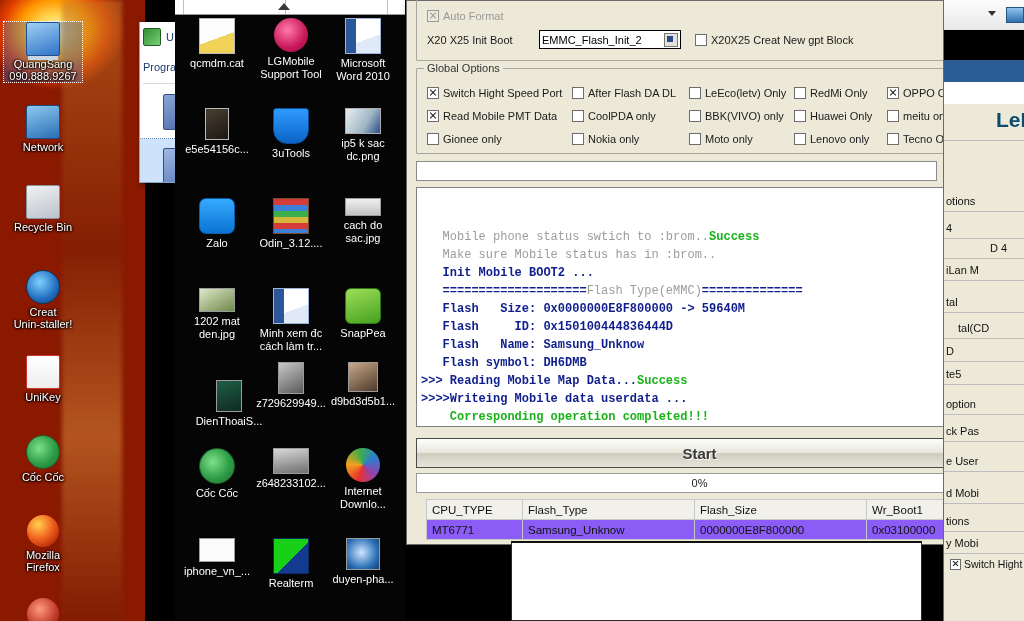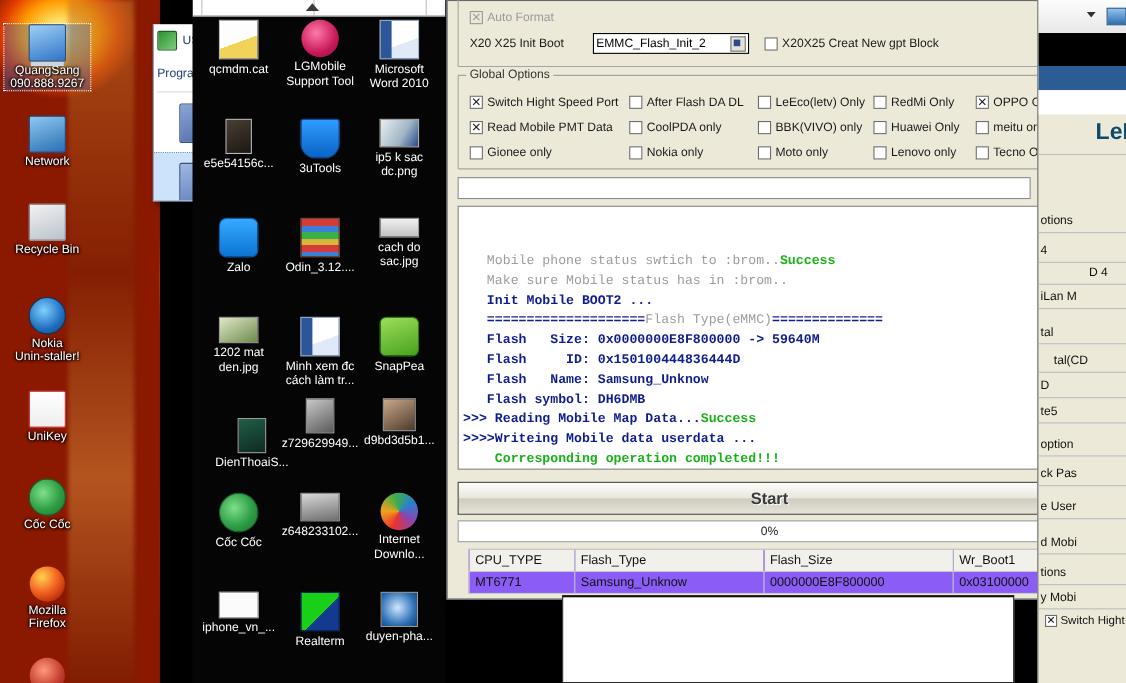--- a/index.html
+++ b/index.html
@@ -142,21 +142,21 @@
 </head>
 <body>
 
 <div id="wallpaper">
   <div class="lampdeco"></div>
   <div id="desktop-icons">
       <div class="dicon sel" style="left: 4px; top: 22px;"><span class="gfx" style="background: linear-gradient(160deg, rgb(159, 208, 245), rgb(47, 116, 200)); border: 1px solid rgb(31, 79, 143); border-radius: 2px; box-shadow: rgb(200, 214, 230) 0px 6px 0px -2px;"></span><span style="white-space: pre-line;">QuangSang
 090.888.9267</span></div>
       <div class="dicon" style="left: 4px; top: 105px;"><span class="gfx" style="background: linear-gradient(160deg, rgb(143, 201, 240), rgb(42, 111, 181)); border-radius: 3px 3px 2px 2px; border: 1px solid rgb(29, 78, 128);"></span><span style="white-space: pre-line;">Network</span></div>
       <div class="dicon" style="left: 4px; top: 185px;"><span class="gfx" style="background: linear-gradient(160deg, rgb(242, 242, 242), rgb(185, 194, 204)); border: 1px solid rgb(139, 148, 158); border-radius: 2px;"></span><span style="white-space: pre-line;">Recycle Bin</span></div>
-      <div class="dicon" style="left: 4px; top: 270px;"><span class="gfx" style="background: radial-gradient(circle at 40% 35%, rgb(127, 208, 255), rgb(31, 110, 192) 60%, rgb(18, 66, 111)); border-radius: 50%; border: 1px solid rgb(14, 53, 88);"></span><span style="white-space: pre-line;">Nokia
+      <div class="dicon" style="left: 4px; top: 270px;"><span class="gfx" style="background: radial-gradient(circle at 40% 35%, rgb(127, 208, 255), rgb(31, 110, 192) 60%, rgb(18, 66, 111)); border-radius: 50%; border: 1px solid rgb(14, 53, 88);"></span><span style="white-space: pre-line;">Creat
 Unin-staller!</span></div>
       <div class="dicon" style="left: 4px; top: 355px;"><span class="gfx" style="background: linear-gradient(rgb(255, 255, 255), rgb(238, 238, 238)); border: 1px solid rgb(204, 51, 51); border-radius: 2px;"></span><span style="white-space: pre-line;">UniKey</span></div>
       <div class="dicon" style="left: 4px; top: 435px;"><span class="gfx" style="background: radial-gradient(circle at 38% 38%, rgb(126, 224, 138), rgb(46, 158, 70) 55%, rgb(29, 110, 48)); border-radius: 50%; border: 1px solid rgb(25, 96, 42);"></span><span style="white-space: pre-line;">Cốc Cốc</span></div>
       <div class="dicon" style="left: 4px; top: 515px;"><span class="gfx" style="background: radial-gradient(circle at 35% 30%, rgb(255, 210, 77), rgb(242, 101, 34) 45%, rgb(194, 52, 10) 75%, rgb(39, 64, 139) 100%); border-radius: 50%;"></span><span style="white-space: pre-line;">Mozilla
 Firefox</span></div>
       <div class="dicon" style="left: 4px; top: 598px;"><span class="gfx" style="background: radial-gradient(circle at 40% 35%, rgb(255, 154, 122), rgb(193, 57, 43) 60%, rgb(122, 31, 21)); border-radius: 50%;"></span><span style="white-space: pre-line;"></span></div>
     </div>
 </div>
 
 <div id="explorer">

